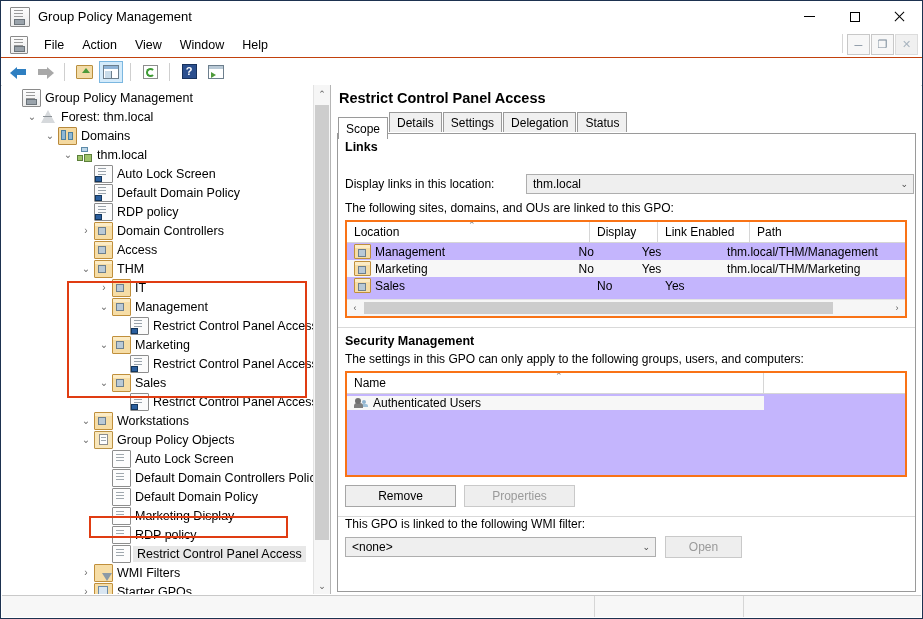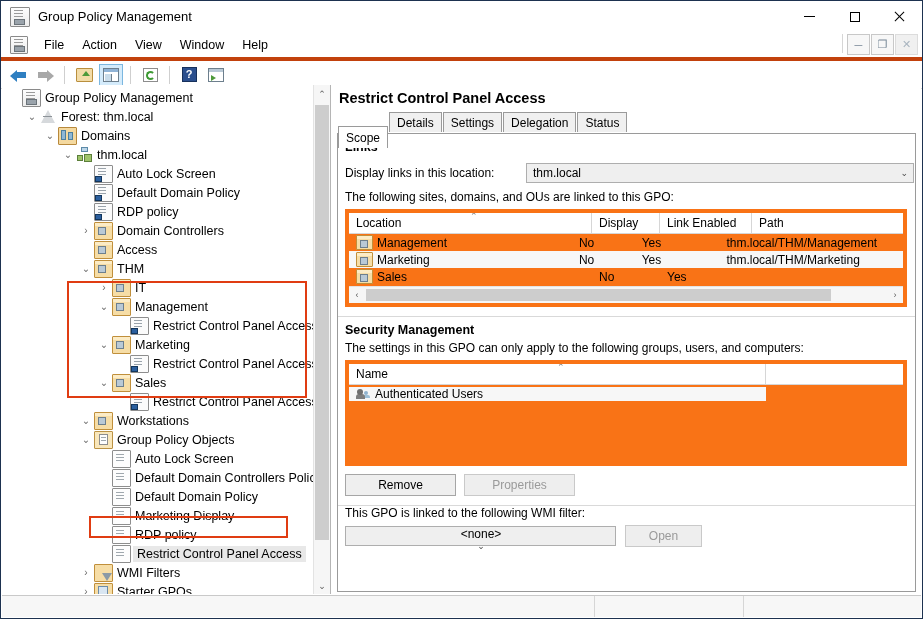--- a/index.html
+++ b/index.html
@@ -26,21 +26,21 @@
   .g-min{width:11px;height:1px;background:#000;}
   .g-max{width:10px;height:10px;border:1px solid #000;box-sizing:border-box;}
   .g-close{width:13px;height:13px;position:relative;}
   .g-close:before,.g-close:after{content:"";position:absolute;left:0;top:6px;width:13px;height:1px;background:#000;}
   .g-close:before{transform:rotate(45deg);}
   .g-close:after{transform:rotate(-45deg);}
 
   
   .menubar{
     height:25px;display:flex;align-items:center;background:#ffffff;
-    border-bottom:4px solid #c2410c;position:relative;
+    border-bottom:1px solid #c2410c;position:relative;
   }
   .menubar .mb-icon{width:16px;height:16px;margin-left:9px;margin-right:7px;flex:none;position:relative;}
   .menu-item{padding:3px 9px;font-size:12.5px;color:#000;}
   .mdibtns{position:absolute;right:4px;top:2px;display:flex;gap:1px;}
   .mdibtn{width:21px;height:19px;border:1px solid #c8c8c8;background:#f7f7f7;
           display:flex;align-items:center;justify-content:center;color:#7a8a99;font-size:11px;}
   .mdibtn.dis{color:#a8b4bf;background:#f0f0f0;border-color:#dcdcdc;}
   .mdi-sep{width:1px;height:19px;background:#d6d6d6;margin-right:3px;}
 
   
@@ -71,37 +71,37 @@
   .vsb .thumb{position:absolute;left:1px;right:1px;top:20px;height:435px;background:#cdcdcd;}
 
   
   .detail{flex:1;position:relative;background:#ffffff;overflow:hidden;padding:0 0 0 0;}
   .dtitle{font-size:14.5px;font-weight:bold;color:#000;padding:5px 0 4px 8px;}
   .tabs{display:flex;align-items:flex-end;padding-left:7px;height:21px;position:relative;}
   .tab{
     font-size:12px;padding:3px 7px 2px 7px;border:1px solid #9a9a9a;border-bottom:none;
     background:#f0f0f0;margin-right:1px;line-height:14px;position:relative;top:1px;
   }
-  .tab.on{background:#ffffff;top:17px;padding-top:4px;padding-bottom:3px;z-index:2;margin-top:30px;}
+  .tab.on{background:#ffffff;top:8px;padding-top:4px;padding-bottom:3px;z-index:2;margin-top:30px;}
   .tabbody{
     position:absolute;left:6px;right:5px;top:48px;bottom:2px;
     border:1px solid #9a9a9a;border-top:1px solid #9a9a9a;background:#ffffff;
     box-sizing:border-box;overflow:hidden;
   }
   .sec-h{font-size:12.5px;font-weight:bold;padding:6px 0 4px 7px;}
   .lbl{font-size:12px;padding-left:7px;}
   .row{display:flex;align-items:center;}
   .combo{
     height:20px;border:1px solid #aeaeae;background:#efefef;display:flex;align-items:center;
     justify-content:space-between;font-size:12px;padding:0 5px 0 6px;box-sizing:border-box;
   }
   .combo .cv{color:#000;}
   .combo .carr{color:#4a4a4a;font-size:9px;}
 
-  .grid{border:4px solid #f97316;background:#f97316;box-sizing:border-box;position:relative;}
+  .grid{border:2px solid #f97316;background:#c4b5fd;box-sizing:border-box;position:relative;}
   .ghead{display:flex;height:20px;background:#ffffff;border-bottom:1px solid #d6d6d6;font-size:12px;}
   .gh{border-right:1px solid #d6d6d6;padding:3px 0 0 7px;box-sizing:border-box;position:relative;overflow:hidden;}
   .gh .sortarrow{position:absolute;left:50%;top:-2px;color:#7a7a7a;font-size:9px;}
   .grow{display:flex;height:17px;font-size:12px;align-items:center;}
   .grow:nth-child(even){background:#f7f7f7;}
   .gc{padding-left:7px;box-sizing:border-box;overflow:hidden;white-space:nowrap;display:flex;align-items:center;}
   .gc .oicon{width:15px;height:13px;margin-right:4px;flex:none;position:relative;}
   .hsb{position:absolute;left:0;right:0;bottom:0;height:16px;background:#f6f6f6;border-top:1px solid #e3e3e3;display:flex;align-items:center;}
   .hsb .harr{width:16px;text-align:center;color:#5a5a5a;font-size:9px;}
   .hsb .hthumb{height:12px;background:#cdcdcd;flex:1;margin:0 1px;}
@@ -466,21 +466,21 @@
           <div class="tab on">Scope</div>
           <div class="tab">Details</div>
           <div class="tab">Settings</div>
           <div class="tab">Delegation</div>
           <div class="tab">Status</div>
         </div>
 
       <div class="tabbody">
 
         <div class="sec-h">Links</div>
-        <div class="row" style="margin-top:5px;">
+        <div class="row" style="margin-top:16px;">
           <div class="lbl" style="width:181px;">Display links in this location:</div>
           <div class="combo" style="width:388px;">
             <span class="cv">thm.local</span>
             <span class="carr">⌄</span>
           </div>
         </div>
         <div class="lbl" style="margin-top:7px;">The following sites, domains, and OUs are linked to this GPO:</div>
 
         <div class="grid" style="margin:5px 8px 0 7px;height:98px;">
           <div class="ghead">
@@ -541,21 +541,21 @@
 
         <div class="btnrow" style="margin-top:8px;" id="sec-buttons">
             <div class="btn">Remove</div>
             <div class="btn dis">Properties</div>
           </div>
 
         <div class="hr" style="margin:9px 0 0 0;"></div>
 
         <div class="lbl">This GPO is linked to the following WMI filter:</div>
         <div class="row" style="margin-top:5px;padding-left:7px;gap:9px;">
-          <div class="combo" style="width:271px;flex-direction:column;">
+          <div class="combo" style="width:311px;">
             <span class="cv">&lt;none&gt;</span>
             <span class="carr">⌄</span>
           </div>
           <div class="btn dis" style="width:77px;">Open</div>
         </div>
 
       </div>
     </div>
   </div>
 

